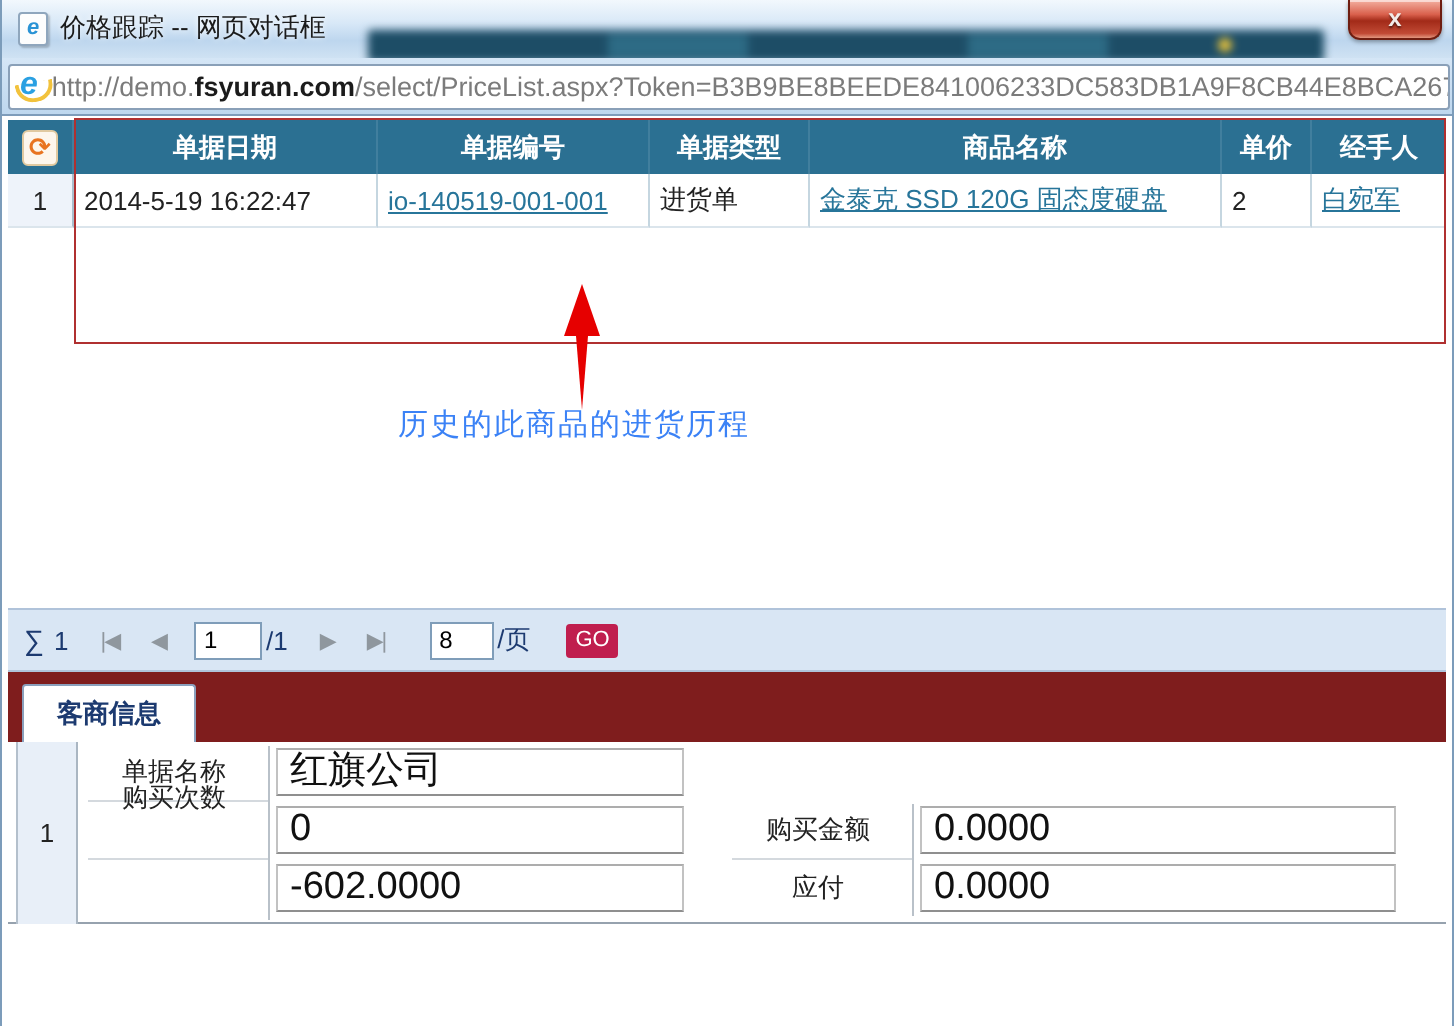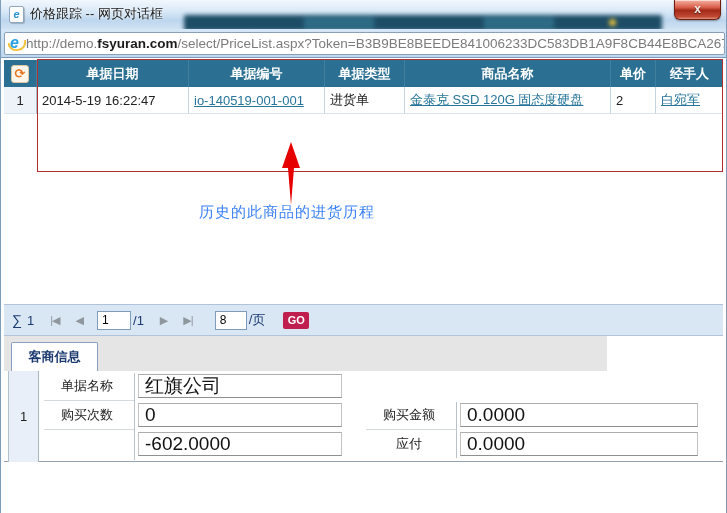--- a/index.html
+++ b/index.html
@@ -78,25 +78,25 @@
     background:#d9e6f4; border-top:1px solid #b0c3da; border-bottom:1px solid #b0c3da;
     display:flex; align-items:center; font-size:13px; color:#1c3a70; }
   .pager .sigma { margin-left:8px; font-size:14px; }
   .pager .count { margin-left:5px; }
   .pg-ctl { color:#8f979e; font-size:11px; margin-left:16px; cursor:pointer; letter-spacing:-1px; }
   .pg-input { width:34px; height:19px; border:1px solid #7f9db9; font-size:12px;
     padding-left:4px; margin-left:14px; font-family:inherit; background:#fff; }
   .pg-label { margin-left:2px; }
   .pg-input.per { margin-left:22px; width:32px; }
   .go-btn { margin-left:18px; width:26px; height:17px; background:#c01e4e; color:#fff;
-    font-size:11px; font-weight:bold; text-align:center; line-height:17px; border-radius:2px;
+    font-size:11px; font-weight:normal; text-align:center; line-height:17px; border-radius:2px;
     cursor:pointer; }
 
   
-  .tabband { position:absolute; left:3px; top:336px; width:603px; height:35px; background:#e5e5e5;font-family:Liberation Mono, monospace; }
+  .tabband { position:absolute; left:3px; top:336px; width:719px; height:35px; background:#7f1d1d;font-family:Liberation Mono, monospace; }
   .tab { position:absolute; left:7px; top:6px; width:87px; height:29px; background:#fff;
     border:1px solid #8aa0bc; border-bottom:none; border-radius:2px 2px 0 0;
     display:flex; align-items:center; justify-content:center;
     font-size:13px; font-weight:bold; color:#1c3a70; cursor:pointer; }
 
   
   .form-area { position:absolute; left:3px; top:371px; width:719px; height:91px;
     background:#fff; border-bottom:1px solid #96a2ae; }
   .gutter { position:absolute; left:4px; top:0; width:31px; height:91px; background:#e8eff8;
     border-left:1px solid #b4c0cc; border-right:1px solid #aab6c2;
@@ -204,21 +204,21 @@
 
     <div class="vdiv" style="left:130px; top:2px; height:87px;"></div>
     <div class="hdiv" style="left:40px; top:29px; width:90px;"></div>
     <div class="hdiv" style="left:40px; top:58px; width:90px;"></div>
     <div class="vdiv" style="left:452px; top:31px; height:56px;"></div>
     <div class="hdiv" style="left:362px; top:58px; width:90px;"></div>
 
     <span class="fld-label" style="left:40px; top:4px;  width:86px;">单据名称</span>
     <div class="fld-box" style="left:134px; top:3px;  width:204px;">红旗公司</div>
 
-    <span class="fld-label" style="left:40px; top:33px; width:86px;">购买次数</span>
+    <span class="fld-label" style="left:40px; top:17px; width:86px;">购买次数</span>
     <div class="fld-box" style="left:134px; top:32px; width:204px;">0</div>
 
     <span class="fld-label" style="left:362px; top:33px; width:86px;">购买金额</span>
     <div class="fld-box" style="left:456px; top:32px; width:238px;">0.0000</div>
 
     <div class="fld-box" style="left:134px; top:61px; width:204px;">-602.0000</div>
 
     <span class="fld-label" style="left:362px; top:62px; width:86px;">应付</span>
     <div class="fld-box" style="left:456px; top:61px; width:238px;">0.0000</div>
   </div>

